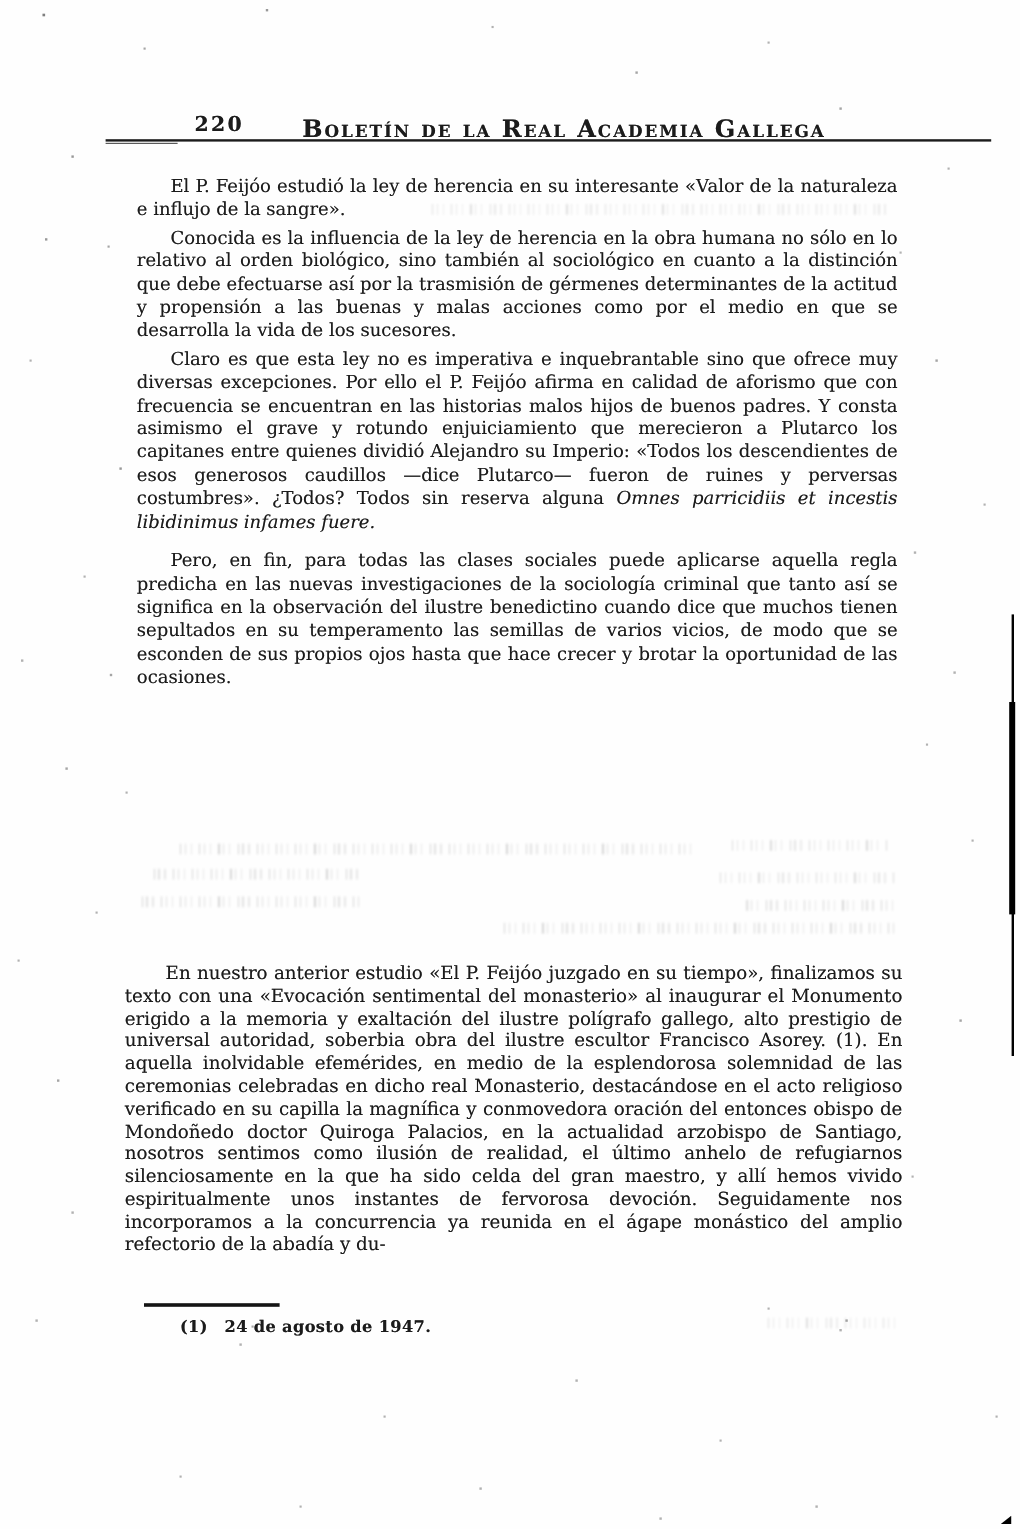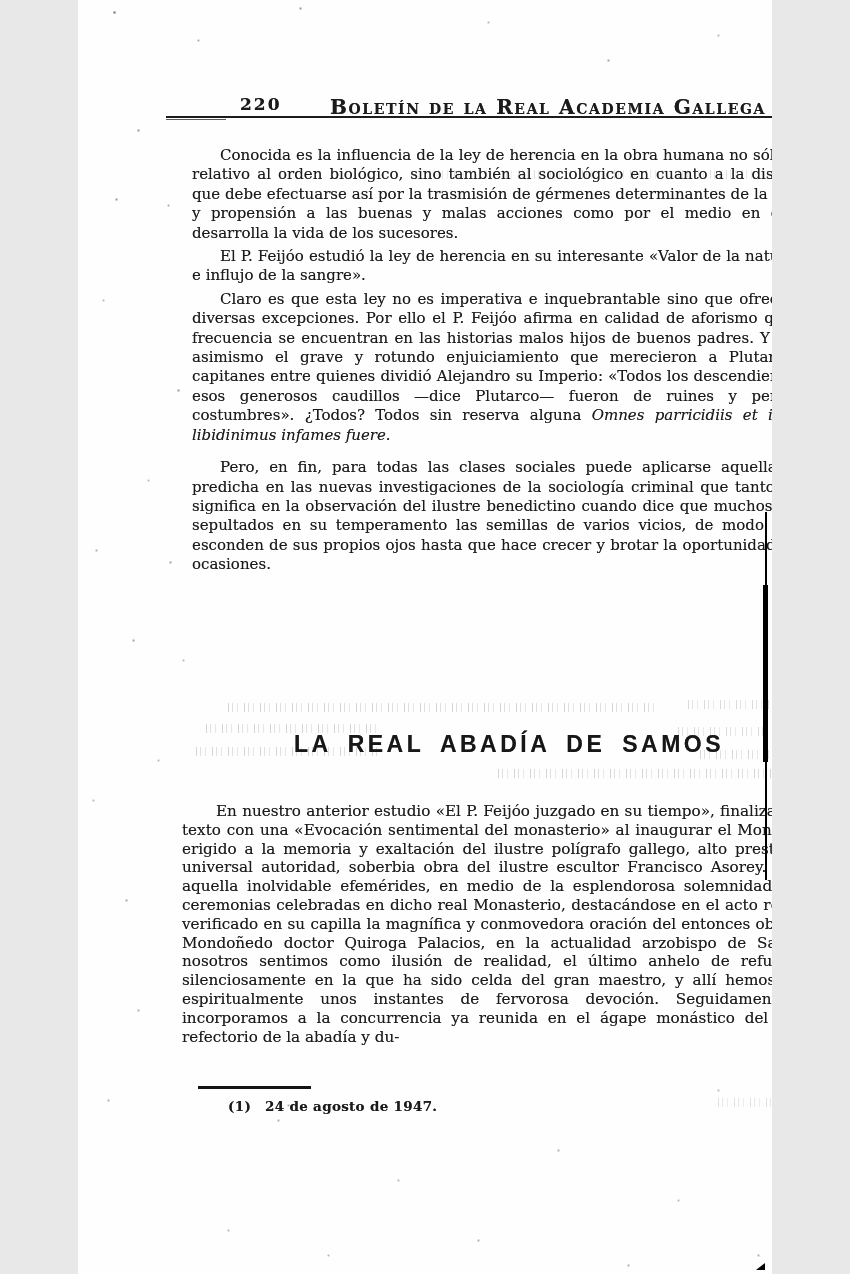--- a/index.html
+++ b/index.html
@@ -1,18 +1,18 @@
 <!DOCTYPE html>
 <html><head>
 <meta charset="utf-8">
 <style>
   html,body{margin:0;padding:0;background:#e8e8e8;}
   .page{
     position:relative;
-    width:694px;height:1274px;
+    width:850px;height:1274px;
     margin:0 auto;
     background:#fefefe;
     overflow:hidden;
     font-family:"DejaVu Serif","Liberation Serif",serif;
     color:#1b1b1b;
   }
   
   .page-number{
     position:absolute;top:94px;left:162px;
     font-size:17px;font-weight:700;letter-spacing:2px;
@@ -135,37 +135,36 @@
 
 <div class="page">
 
   <div class="noise"></div>
 
   <span class="page-number">220</span>
   <div class="journal-title">Boletín de la Real Academia Gallega</div>
   <div class="header-rule"></div>
 
   <section class="article article-1">
+      <p><span>El P. Feijóo estudió la ley de herencia en su interesante «Valor de la naturaleza e influjo de la sangre».</span></p>
       <p><span>Conocida es la influencia de la ley de herencia en la obra humana no sólo en lo relativo al orden biológico, sino también al sociológico en cuanto a la distinción que debe efectuarse así por la trasmisión de gérmenes determinantes de la actitud y propensión a las buenas y malas acciones como por el medio en que se desarrolla la vida de los sucesores.</span></p>
-      <p><span>El P. Feijóo estudió la ley de herencia en su interesante «Valor de la naturaleza e influjo de la sangre».</span></p>
       <p><span>Claro es que esta ley no es imperativa e inquebrantable sino que ofrece muy diversas excepciones. Por ello el P. Feijóo afirma en calidad de aforismo que con frecuencia se encuentran en las historias malos hijos de buenos padres. Y consta asimismo el grave y rotundo enjuiciamiento que merecieron a Plutarco los capitanes entre quienes dividió Alejandro su Imperio: «Todos los descendientes de esos generosos caudillos —dice Plutarco— fueron de ruines y perversas costumbres». ¿Todos? Todos sin reserva alguna </span><span class="italic">Omnes parricidiis et incestis libidinimus infames fuere.</span></p>
       <p><span>Pero, en fin, para todas las clases sociales puede aplicarse aquella regla predicha en las nuevas investigaciones de la sociología criminal que tanto así se significa en la observación del ilustre benedictino cuando dice que muchos tienen sepultados en su temperamento las semillas de varios vicios, de modo que se esconden de sus propios ojos hasta que hace crecer y brotar la oportunidad de las ocasiones.</span></p>
     </section>
 
   <div class="smudge sm1"></div>
   <div class="smudge sm2"></div>
   <div class="smudge sm3"></div>
   <div class="smudge sm4"></div>
   <div class="smudge sm5"></div>
   <div class="smudge sm6"></div>
   <div class="smudge sm7"></div>
   <div class="smudge sm8"></div>
   <div class="smudge sm9"></div>
 
-  <h1 class="samos-title">LA REAL ABADÍA DE SAMOS</h1>
 
   <section class="article article-2">
       <p><span>En nuestro anterior estudio «El P. Feijóo juzgado en su tiempo», finalizamos su texto con una «Evocación sentimental del monasterio» al inaugurar el Monumento erigido a la memoria y exaltación del ilustre polígrafo gallego, alto prestigio de universal autoridad, soberbia obra del ilustre escultor Francisco Asorey. (1). En aquella inolvidable efemérides, en medio de la esplendorosa solemnidad de las ceremonias celebradas en dicho real Monasterio, destacándose en el acto religioso verificado en su capilla la magnífica y conmovedora oración del entonces obispo de Mondoñedo doctor Quiroga Palacios, en la actualidad arzobispo de Santiago, nosotros sentimos como ilusión de realidad, el último anhelo de refugiarnos silenciosamente en la que ha sido celda del gran maestro, y allí hemos vivido espiritualmente unos instantes de fervorosa devoción. Seguidamente nos incorporamos a la concurrencia ya reunida en el ágape monástico del amplio refectorio de la abadía y du-</span></p>
     </section>
 
   <div class="footnote-rule"></div>
   <div class="footnote">
     <span class="fn-marker">(1)</span><span>24 de agosto de 1947.</span>
   </div>
 

